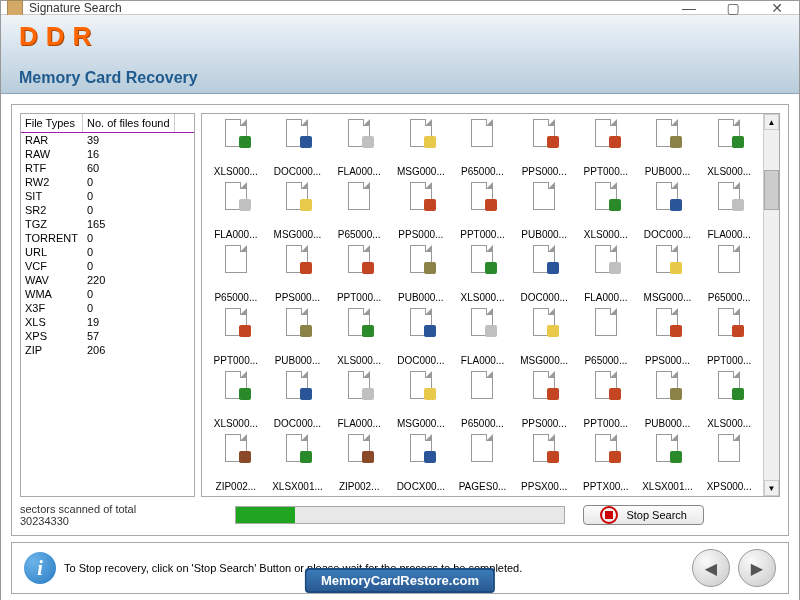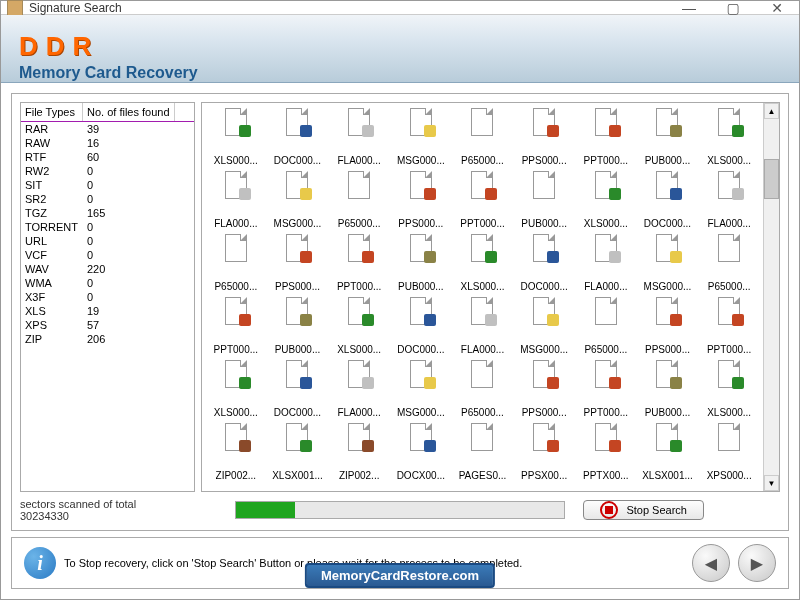--- a/index.html
+++ b/index.html
@@ -3,23 +3,23 @@
 <meta charset="utf-8">
 <style>
 *{box-sizing:border-box;margin:0;padding:0;font-family:Tahoma,Arial,sans-serif;font-size:11px}
 body{background:#e8e8e8;width:800px;height:600px;overflow:hidden}
 .window{width:800px;height:600px;background:#fff;border:1px solid #999;display:flex;flex-direction:column}
 .titlebar{height:14px;background:#fff;border-bottom:1px solid #ccc;display:flex;align-items:center;padding:0 6px}
 .titlebar-icon{width:16px;height:16px;background:#d4a866;border:1px solid #a68a5b;margin-right:6px}
 .titlebar-text{flex:1;font-size:12px;color:#333}
 .win-buttons{display:flex;gap:12px}
 .win-btn{width:32px;height:22px;display:flex;align-items:center;justify-content:center;font-size:14px;color:#555;cursor:pointer}
-.header-banner{height:68px;background:linear-gradient(180deg,#f0f4f8 0%,#d8e4ee 40%,#b8ccda 100%);border-bottom:1px solid #8aa6bc;padding:16px 18px;position:relative}
+.header-banner{height:82px;background:linear-gradient(180deg,#f0f4f8 0%,#d8e4ee 40%,#b8ccda 100%);border-bottom:1px solid #8aa6bc;padding:6px 18px;position:relative}
 .ddr-logo{font-size:26px;font-weight:bold;color:#ff6600;letter-spacing:8px;text-shadow:1px 1px 0 #aa4400;font-family:Impact,Arial}
-.subtitle{font-size:16px;color:#1e5a8e;font-weight:bold;margin-top:2px}
+.subtitle{font-size:16px;color:#1e5a8e;font-weight:bold;margin-top:17px}
 .content{flex:1;padding:10px;display:flex;flex-direction:column;gap:6px;background:#fff}
 .main-panel{flex:1;border:1px solid #aaa;display:flex;flex-direction:column;padding:8px;gap:6px}
 .panes{flex:1;display:flex;gap:6px;min-height:0}
 .left-pane{width:175px;border:1px solid #aaa;display:flex;flex-direction:column}
 .left-header{display:flex;border-bottom:1px solid #a21caf;background:#fff}
 .left-header div{padding:3px 4px;font-size:11px;border-right:1px solid #ccc}
 .left-header div:first-child{width:62px}
 .left-body{flex:1;overflow:hidden}
 .ft-row{display:flex}
 .ft-row div{padding:1px 4px;font-size:11px}

